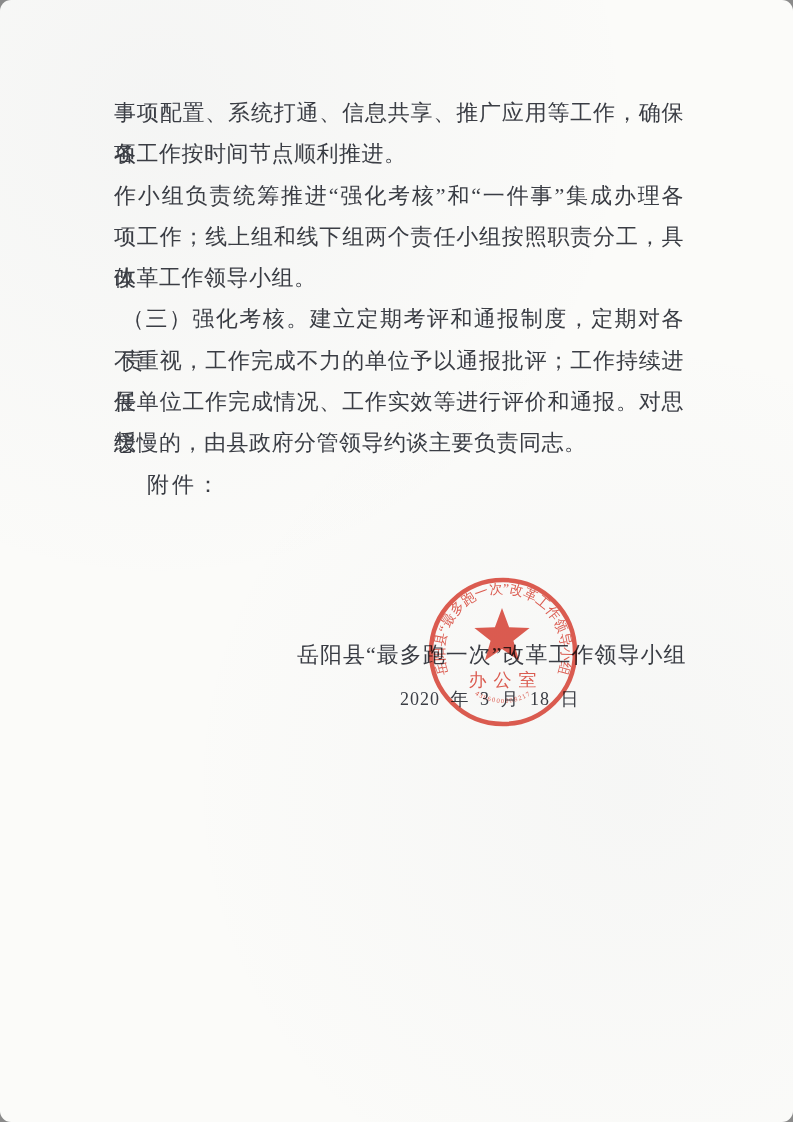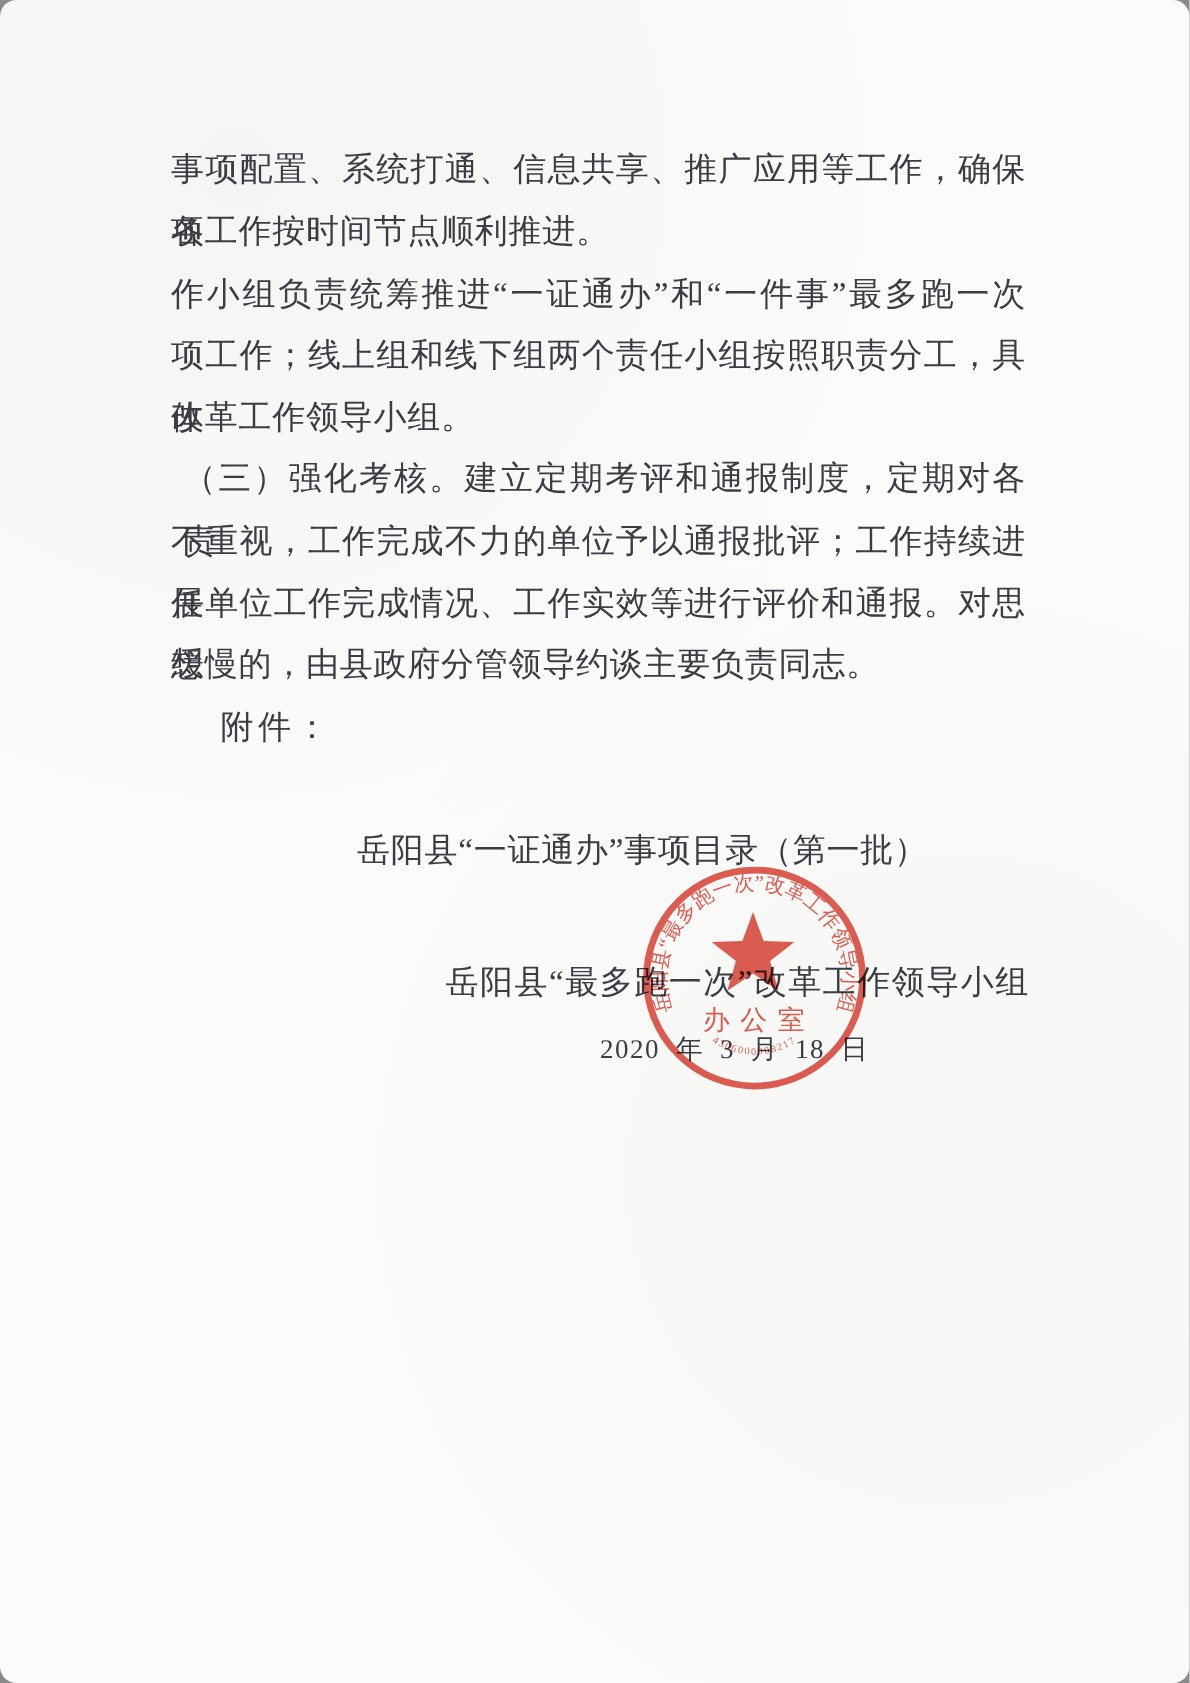--- a/index.html
+++ b/index.html
@@ -64,31 +64,30 @@
   }
 </style>
 </head>
 <body>
 
 <div class="page">
 
   <div class="body-text">
     <div class="line fill">事项配置、系统打通、信息共享、推广应用等工作，确保各</div>
     <div class="line">项工作按时间节点顺利推进。</div>
-    <div class="line fill">作小组负责统筹推进“一证通办”和“一件事”最多跑一次</div>
+    <div class="line fill">作小组负责统筹推进“强化考核”和“一件事”集成办理各</div>
     <div class="line fill">项工作；线上组和线下组两个责任小组按照职责分工，具体</div>
     <div class="line">改革工作领导小组。</div>
     <div class="line fill paren">（三）强化考核。建立定期考评和通报制度，定期对各责</div>
     <div class="line fill">不重视，工作完成不力的单位予以通报批评；工作持续进展</div>
     <div class="line fill">任单位工作完成情况、工作实效等进行评价和通报。对思想</div>
     <div class="line">缓慢的，由县政府分管领导约谈主要负责同志。</div>
     <div class="line att">附件：</div>
   </div>
 
-  <div class="attachment-title">岳阳县“一证通办”事项目录（第一批）</div>
 
   <div class="signature">岳阳县“最多跑一次”改革工作领导小组</div>
 
   <div class="date">2020 年 3 月 18 日</div>
 
   <svg class="seal" viewBox="0 0 160 152" xmlns="http://www.w3.org/2000/svg">
     <defs>
       <path id="seal-arc-top" d="M 28.9 105.5 A 59 59 0 1 1 131.1 105.5" fill="none"></path>
       <path id="seal-arc-bottom" d="M 35.8 101.5 A 51 51 0 0 0 124.2 101.5" fill="none"></path>
     </defs>

